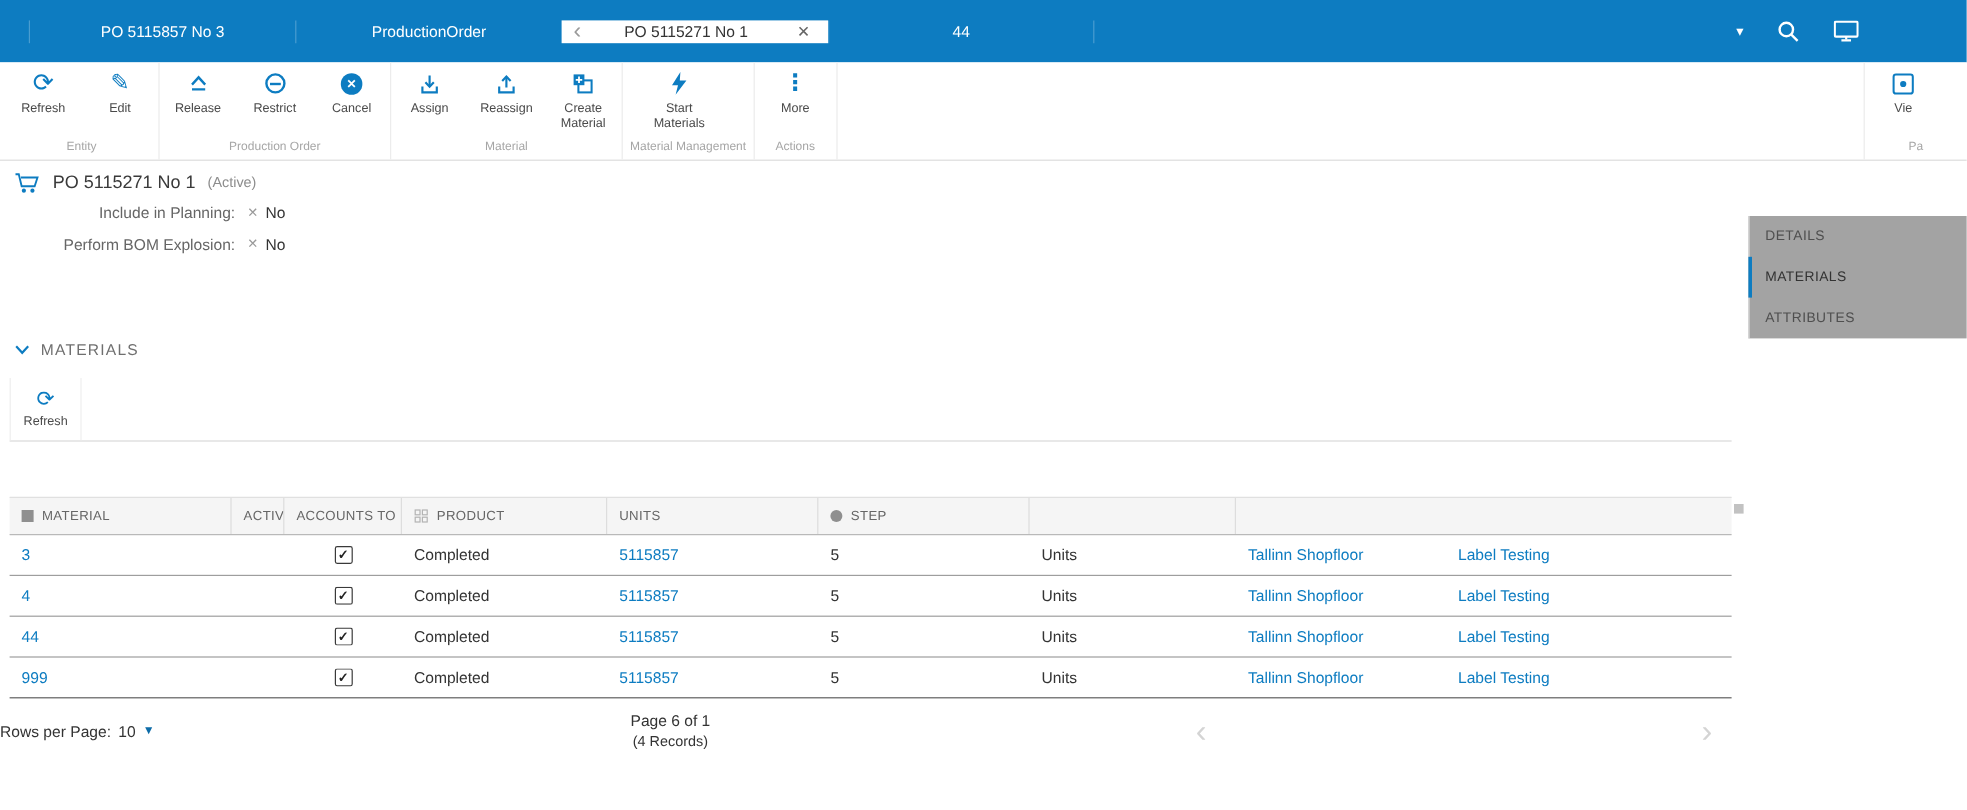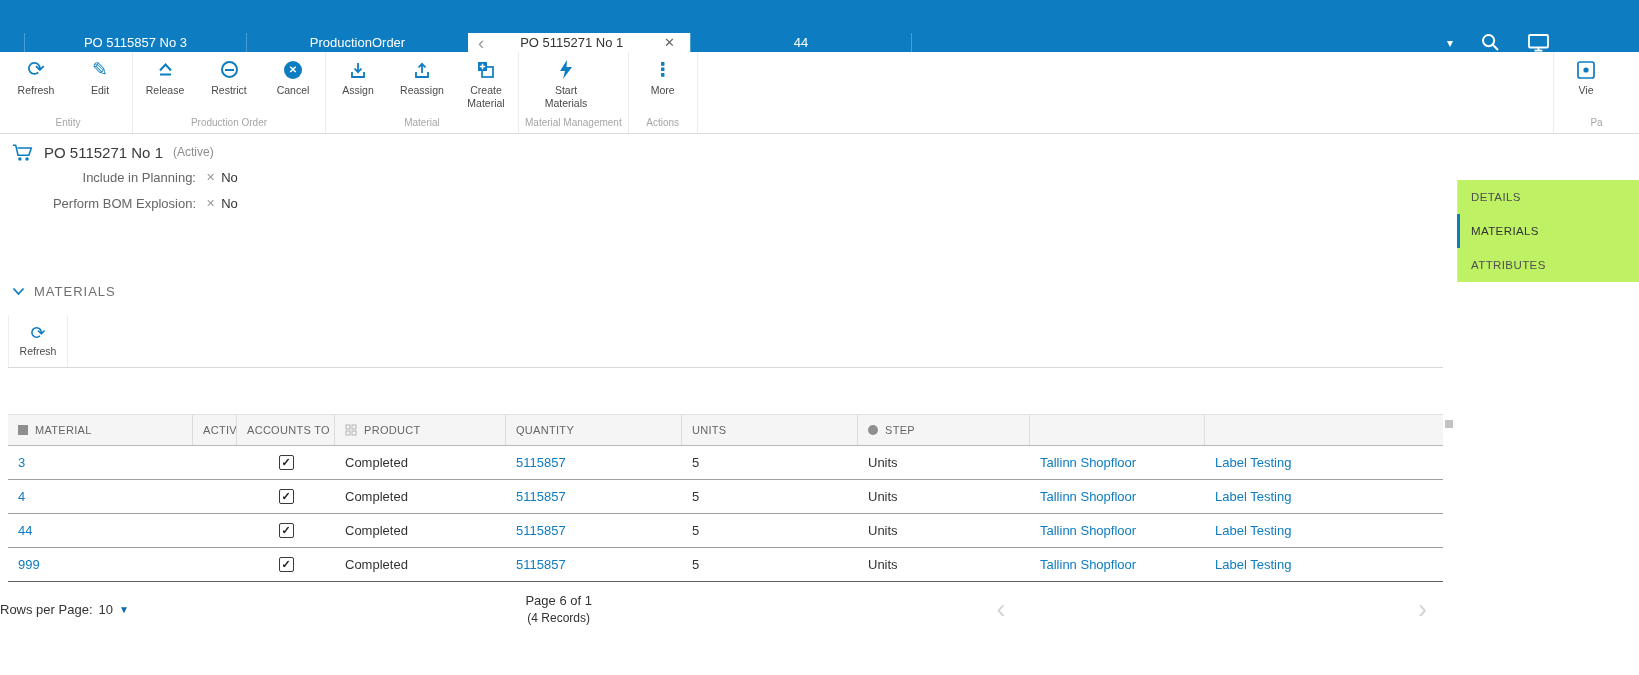--- a/index.html
+++ b/index.html
@@ -3,21 +3,21 @@
 <meta charset="utf-8">
 <style>
   * { box-sizing: border-box; margin: 0; padding: 0; }
   html,body { width:1639px; height:675px; }
   body {
     font-family: "Liberation Sans", sans-serif;
     color:#333; background:#fff; overflow:hidden; position:relative;
   }
 
   
-  .topbar { height:52px; background:#0d7cc1; display:flex; align-items:flex-end; }
+  .topbar { height:52px; background:#0d7cc1; display:flex; align-items:center; }
   .tabs { display:flex; margin-left:24px; }
   .tab {
     width:222px; display:flex; align-items:center; justify-content:center;
     color:#fff; font-size:13px; cursor:pointer;
     border-left:1px solid rgba(255,255,255,.25); white-space:nowrap;
   }
   .tab.end { border-right:1px solid rgba(255,255,255,.25); }
   .tab.active {
     background:#fff; color:#333; justify-content:space-between;
     padding:0 10px; border-left:none;
@@ -60,21 +60,21 @@
   .entity-status { font-size:12px; color:#8d8d8d; }
 
   
   .fields { margin-top:4px; }
   .field-row { display:flex; align-items:flex-start; height:26px; }
   .field-label { width:196px; text-align:right; color:#666; font-size:13px; }
   .field-value { margin-left:10px; display:flex; align-items:center; gap:6px; font-size:13px; color:#333; }
   .x-mark { color:#9a9a9a; font-size:11px; }
 
   
-  .side-nav { position:absolute; top:180px; right:0; width:182px; border-left:1px solid #ddd; background:#bef264; }
+  .side-nav { position:absolute; top:180px; right:0; width:182px; border-left:1px solid #ddd; background:#a3a3a3; }
   .nav-item { padding:11px 0 11px 13px; font-size:11.5px; letter-spacing:.4px; color:#4f4f4f; cursor:pointer; white-space:nowrap; }
   .nav-item.active { border-left:3px solid #0d7cc1; margin-left:-1px; padding-left:11px; color:#333; }
 
   
   .section-header { display:flex; align-items:center; gap:9px; margin:62px 0 0 12px; color:#6f6f6f; font-size:13px; letter-spacing:1px; cursor:pointer; }
   .sub-toolbar { margin:16px 0 0 8px; width:1435px; height:53px; border-bottom:1px solid #d9d9d9; display:flex; }
   .sub-btn { width:60px; display:flex; flex-direction:column; align-items:center; justify-content:center; gap:3px; border-left:1px solid #eee; border-right:1px solid #eee; cursor:pointer; }
   .sub-btn .glyph { font-family:"DejaVu Sans", sans-serif; font-size:18px; color:#0d7cc1; line-height:1; }
   .sub-btn .tlabel { margin-top:0; }
 
@@ -346,23 +346,20 @@
         <svg width="12" height="12" viewBox="0 0 12 12">
             <rect x="1" y="1" width="4" height="4" fill="none" stroke="#b3b3b3"></rect>
             <rect x="7" y="1" width="4" height="4" fill="none" stroke="#b3b3b3"></rect>
             <rect x="1" y="7" width="4" height="4" fill="none" stroke="#b3b3b3"></rect>
             <rect x="7" y="7" width="4" height="4" fill="none" stroke="#b3b3b3"></rect>
           </svg>
       </span>
       <span>PRODUCT</span>
     </div>
     <div class="th">
-      <span>QUANTITY</span>
-    </div>
-    <div class="th">
       <span>UNITS</span>
     </div>
     <div class="th">
       <span class="dot-icon"></span>
       <span>STEP</span>
     </div>
     <div class="th">
       <span></span>
     </div>
   </div>

